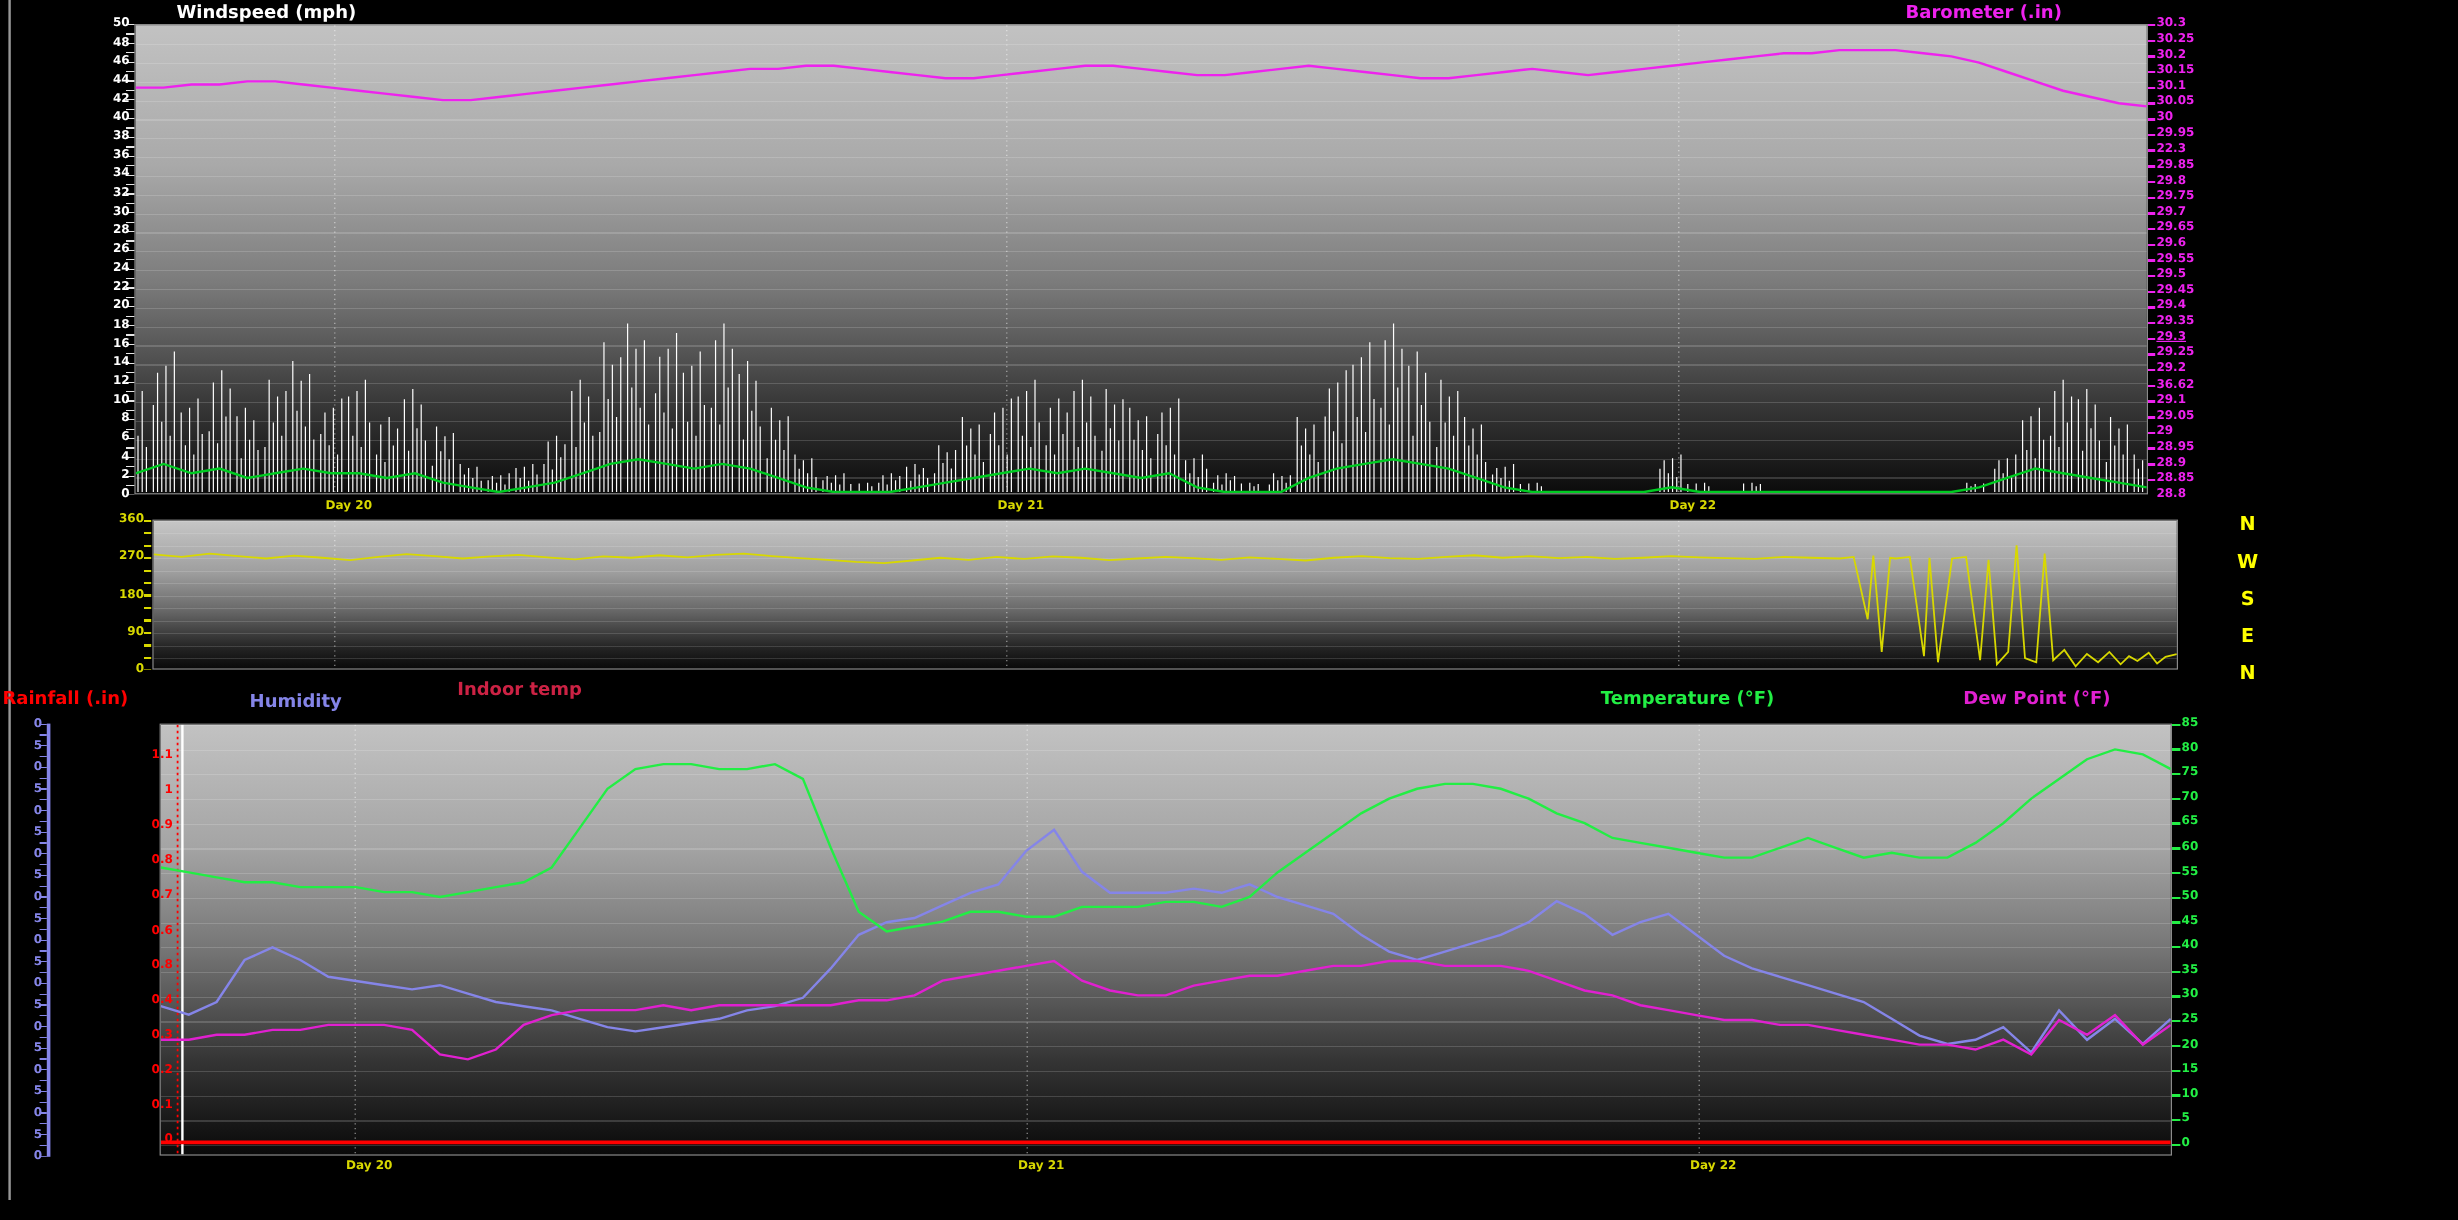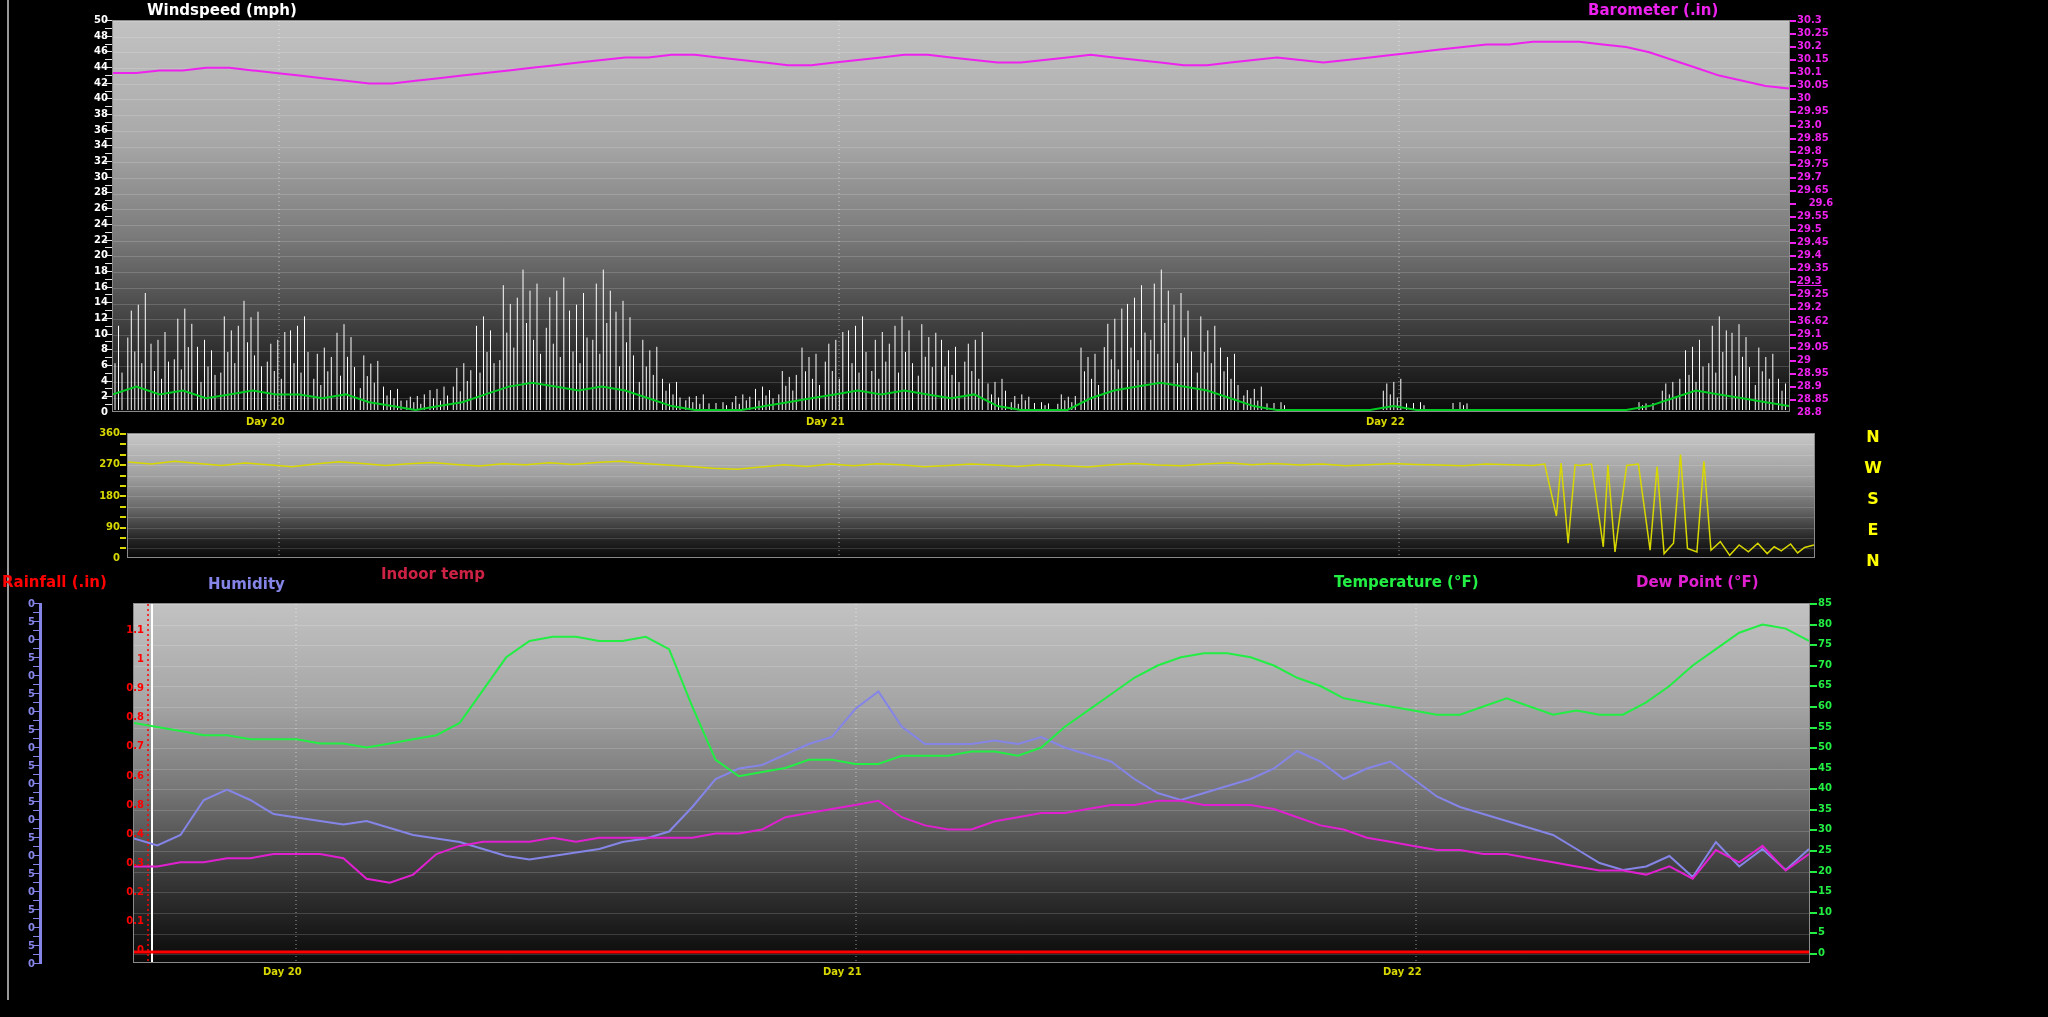--- a/index.html
+++ b/index.html
@@ -41,21 +41,21 @@
     background:repeating-linear-gradient(to bottom,var(--c-humidity) 0 1px,transparent 1px 9px);}
   #hum-line{position:absolute;left:39px;top:603px;width:3px;height:361px;background:var(--c-humidity);}
   #ticks-temp{left:1810px;top:603px;width:7px;height:356px;
     background:repeating-linear-gradient(to bottom,var(--c-temperature) 0 2px,transparent 2px 20.59px);}
   .legend{position:absolute;font-size:15px;font-weight:bold;white-space:nowrap;}
   #l-rain{left:2px;top:573px;color:var(--c-rainfall);}
   #l-hum{left:208px;top:575px;color:var(--c-humidity);}
   #l-indoor{left:381px;top:565px;color:var(--c-indoor_temp);}
   #l-temp{left:1334px;top:573px;color:var(--c-temperature);}
   #l-dew{left:1636px;top:573px;color:var(--c-dew_point);}
-  .day{position:absolute;width:64px;text-align:left;font-size:10px;font-weight:bold;
+  .day{position:absolute;width:64px;text-align:right;font-size:10px;font-weight:bold;
     color:var(--c-day_label);}
   #winborder{position:absolute;left:7px;top:0;width:2px;height:1000px;background:#989898;}
 </style>
 </head>
 <body>
 
 <div id="canvas">
   <div id="winborder"></div>
 
   <div class="title" id="t-ws">Windspeed (mph)</div>
@@ -101,27 +101,27 @@
     </div>
   <div class="axgrp" id="baro-axis">
       <div class="axl" style="top: 14px;">30.3</div>
       <div class="axl" style="top: 27.066px;">30.25</div>
       <div class="axl" style="top: 40.132px;">30.2</div>
       <div class="axl" style="top: 53.198px;">30.15</div>
       <div class="axl" style="top: 66.264px;">30.1</div>
       <div class="axl" style="top: 79.33px;">30.05</div>
       <div class="axl" style="top: 92.396px;">30</div>
       <div class="axl" style="top: 105.462px;">29.95</div>
-      <div class="axl" style="top: 118.528px;">23.0</div>
+      <div class="axl" style="top: 118.528px;">22.3</div>
       <div class="axl" style="top: 131.594px;">29.85</div>
       <div class="axl" style="top: 144.66px;">29.8</div>
       <div class="axl" style="top: 157.726px;">29.75</div>
       <div class="axl" style="top: 170.792px;">29.7</div>
       <div class="axl" style="top: 183.858px;">29.65</div>
-      <div class="axl" style="top: 196.924px; text-align: center;">29.6</div>
+      <div class="axl" style="top: 196.924px;">29.6</div>
       <div class="axl" style="top: 209.99px;">29.55</div>
       <div class="axl" style="top: 223.056px;">29.5</div>
       <div class="axl" style="top: 236.122px;">29.45</div>
       <div class="axl" style="top: 249.188px;">29.4</div>
       <div class="axl" style="top: 262.254px;">29.35</div>
       <div class="axl" style="top: 275.32px; text-decoration: underline;">29.3</div>
       <div class="axl" style="top: 288.386px;">29.25</div>
       <div class="axl" style="top: 301.452px;">29.2</div>
       <div class="axl" style="top: 314.518px;">36.62</div>
       <div class="axl" style="top: 327.584px;">29.1</div>

